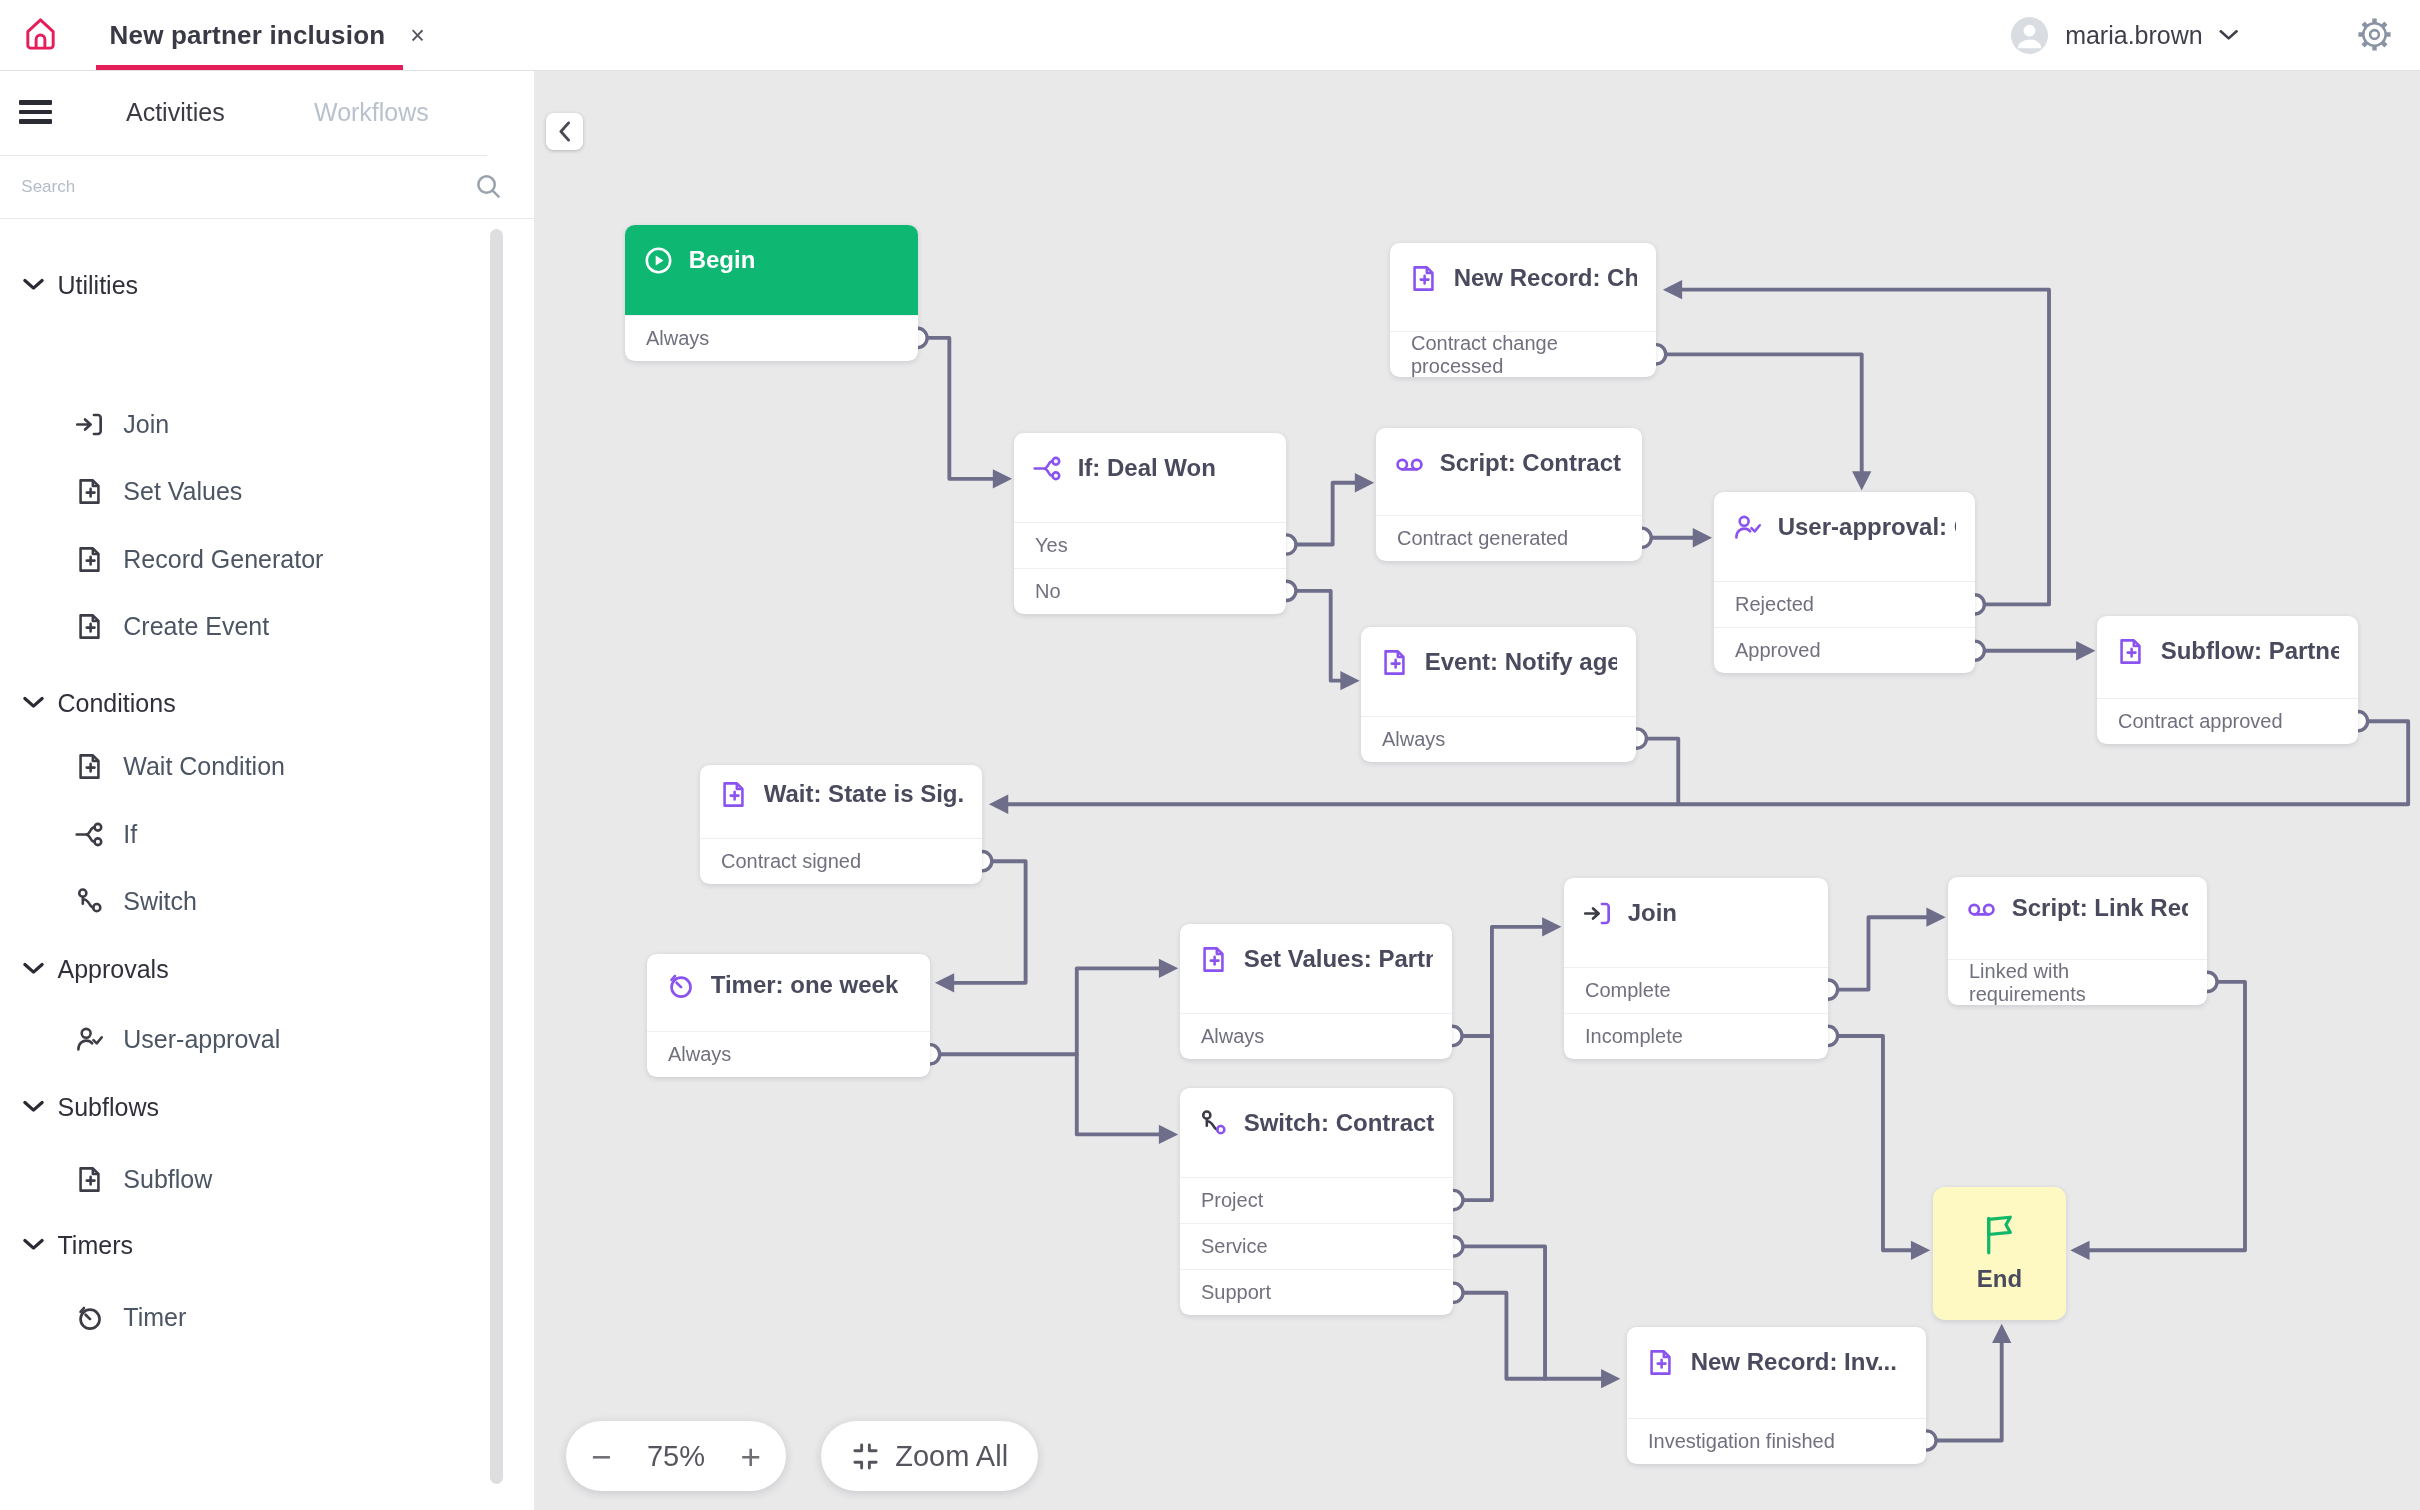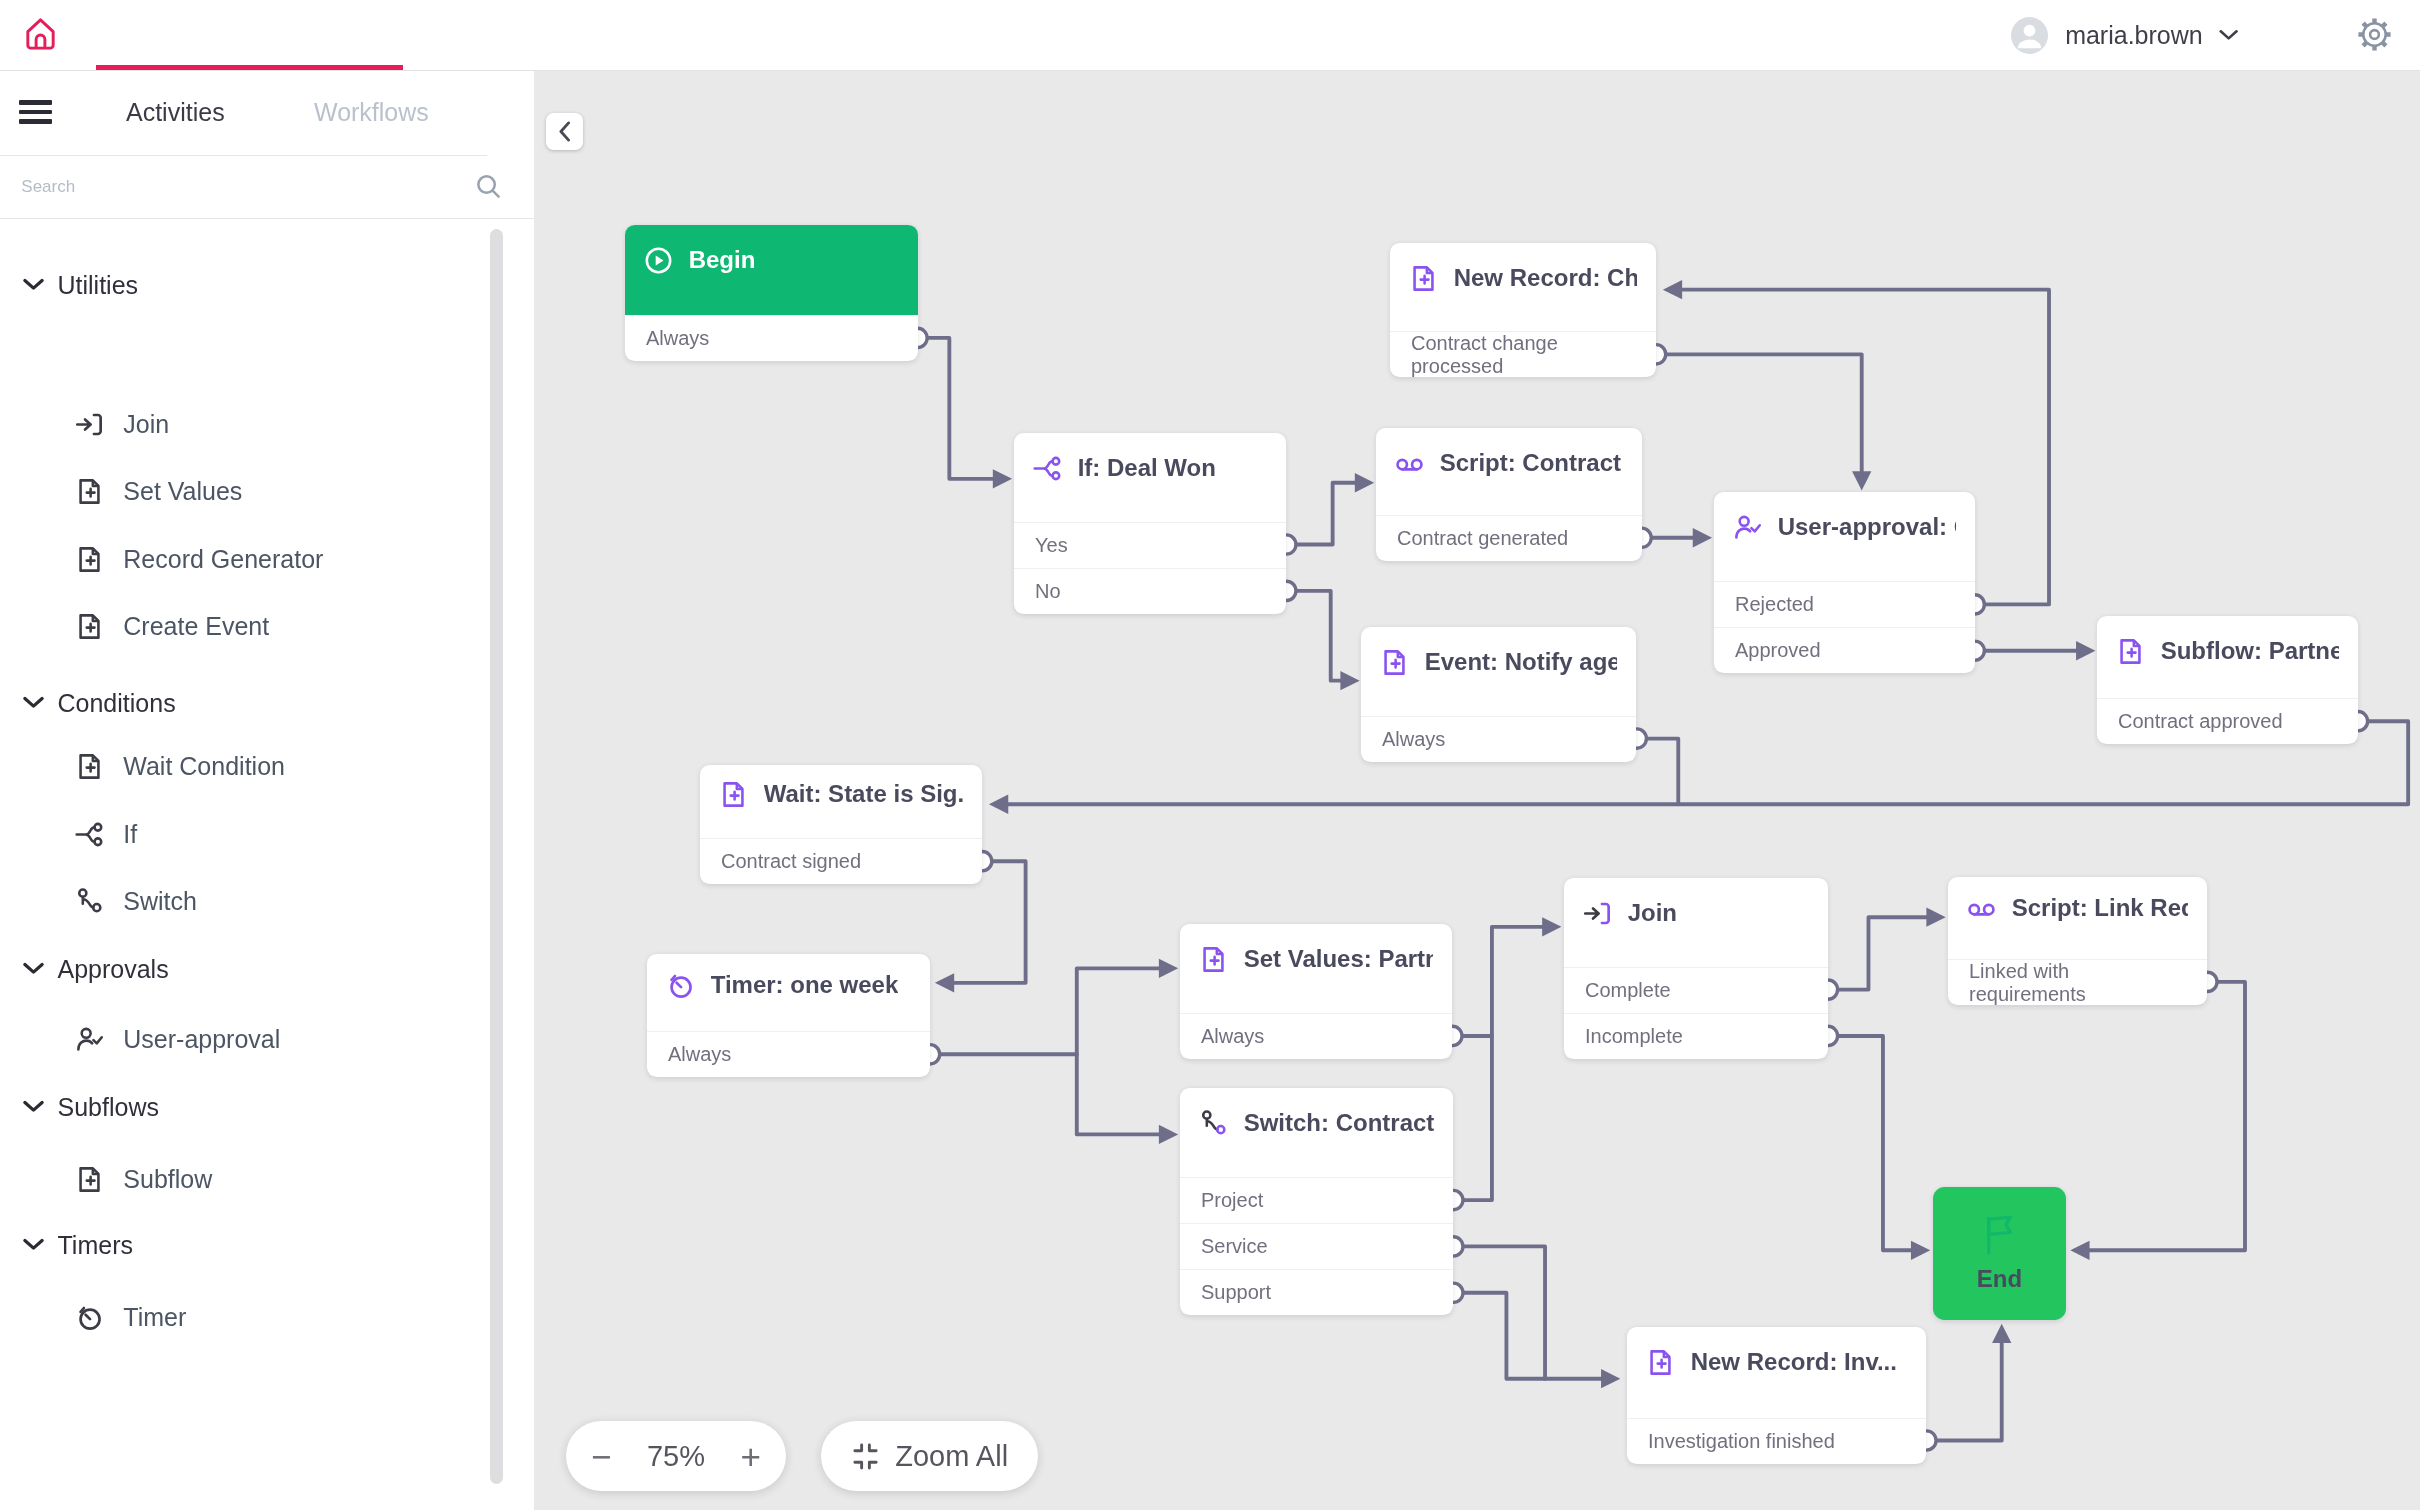--- a/index.html
+++ b/index.html
@@ -44,21 +44,21 @@
   .wires{position:absolute;left:0;top:0;z-index:5;pointer-events:none}
   .node{position:absolute;background:#fff;border-radius:9.7px;box-shadow:0 1.9px 5.8px rgba(40,40,60,.13);z-index:10;cursor:pointer}
   .nh{display:flex;align-items:center;gap:15.4px;padding:0 19.3px;box-sizing:border-box;align-items:flex-start;padding-top:21px}
   .nh .nicon{width:29px;height:29px;flex:0 0 auto;color:#8a53f0}
   .ntitle{font-size:24px;font-weight:700;color:#4a4a5e;white-space:nowrap;overflow:hidden}
   .nh.green-h{background:#0eb873;border-radius:9.7px 9.7px 0 0}
   .nh.green-h .ntitle{color:#fff}
   .nh.green-h .nicon{color:#fff}
   .nrow{height:46px;border-top:1.9px solid #efeff3;display:flex;align-items:center;padding:16px 21px;
         font-size:20px;color:#70707f;box-sizing:border-box}
-  .end-node{position:absolute;background:#22c55e;border-radius:11.6px;box-shadow:0 1.9px 5.8px rgba(40,40,60,.13);
+  .end-node{position:absolute;background:#fef9c3;border-radius:11.6px;box-shadow:0 1.9px 5.8px rgba(40,40,60,.13);
             display:flex;flex-direction:column;align-items:center;justify-content:center;gap:9.7px;z-index:10;cursor:pointer}
   .end-label{font-size:24px;font-weight:700;color:#4a4a5e}
   
   .pill{position:absolute;background:#fff;border-radius:37px;box-shadow:0 1.9px 9.7px rgba(30,30,50,.16);
         display:flex;align-items:center;z-index:30}
   .zoom-pill{left:566px;top:1421px;width:220px;height:70px;justify-content:space-between;padding:0 25px;box-sizing:border-box}
   .zoom-pill .sign{font-size:35px;color:#6d6d74;cursor:pointer;line-height:1}
   .zoom-pill .pct{font-size:29px;color:#55555e}
   .zoomall-pill{left:821px;top:1421px;width:217px;height:70px;gap:15.4px;justify-content:center;cursor:pointer}
   .zoomall-pill .txt{font-size:29px;color:#55555e}
@@ -113,20 +113,24 @@
       <path d="M2 2.5 l9 8 9 -8" fill="none" stroke="#2b2b33" stroke-width="3.4" stroke-linecap="round" stroke-linejoin="round"></path>
     </symbol>
   </defs>
 </svg>
 
 <div class="topbar">
   <svg class="home-btn" viewBox="0 0 40 40">
     <path d="M7 17 L20 5 L33 17 V31 a3 3 0 0 1 -3 3 H10 a3 3 0 0 1 -3 -3 Z" fill="none" stroke="#e51e5a" stroke-width="3" stroke-linejoin="round"></path>
     <path d="M15.5 34 v-9 a4.5 4.5 0 0 1 9 0 v9" fill="none" stroke="#e51e5a" stroke-width="3"></path>
   </svg>
+  <div class="tab">
+    <span class="tab-title">New partner inclusion</span>
+    <span class="tab-close">×</span>
+  </div>
   <div class="tab-underline"></div>
   <div class="user-chip">
     <svg width="39" height="39" viewBox="0 0 40 40">
       <circle cx="20" cy="20" r="19" fill="#d9dde2"></circle>
       <circle cx="20" cy="15" r="6" fill="#fff"></circle>
       <path d="M8 33 a12 9 0 0 1 24 0 z" fill="#fff"></path>
     </svg>
     <span class="user-name">maria.brown</span>
     <svg width="19.3" height="12.6" viewBox="0 0 22 14">
       <path d="M2 2.5 l9 8 9 -8" fill="none" stroke="#3f3f4b" stroke-width="3" stroke-linecap="round" stroke-linejoin="round"></path>

